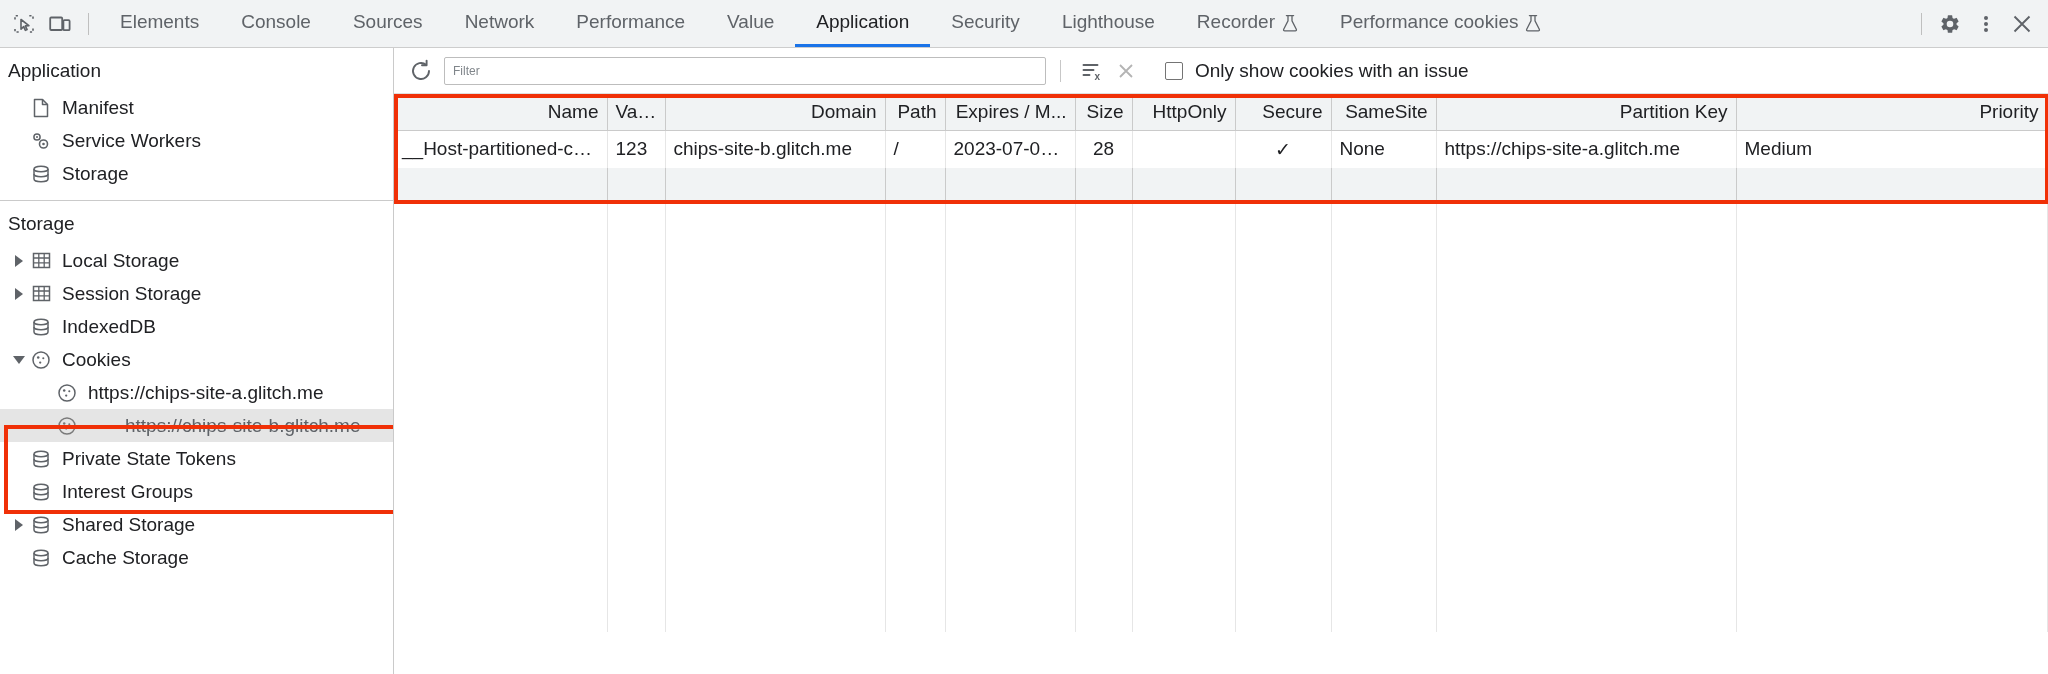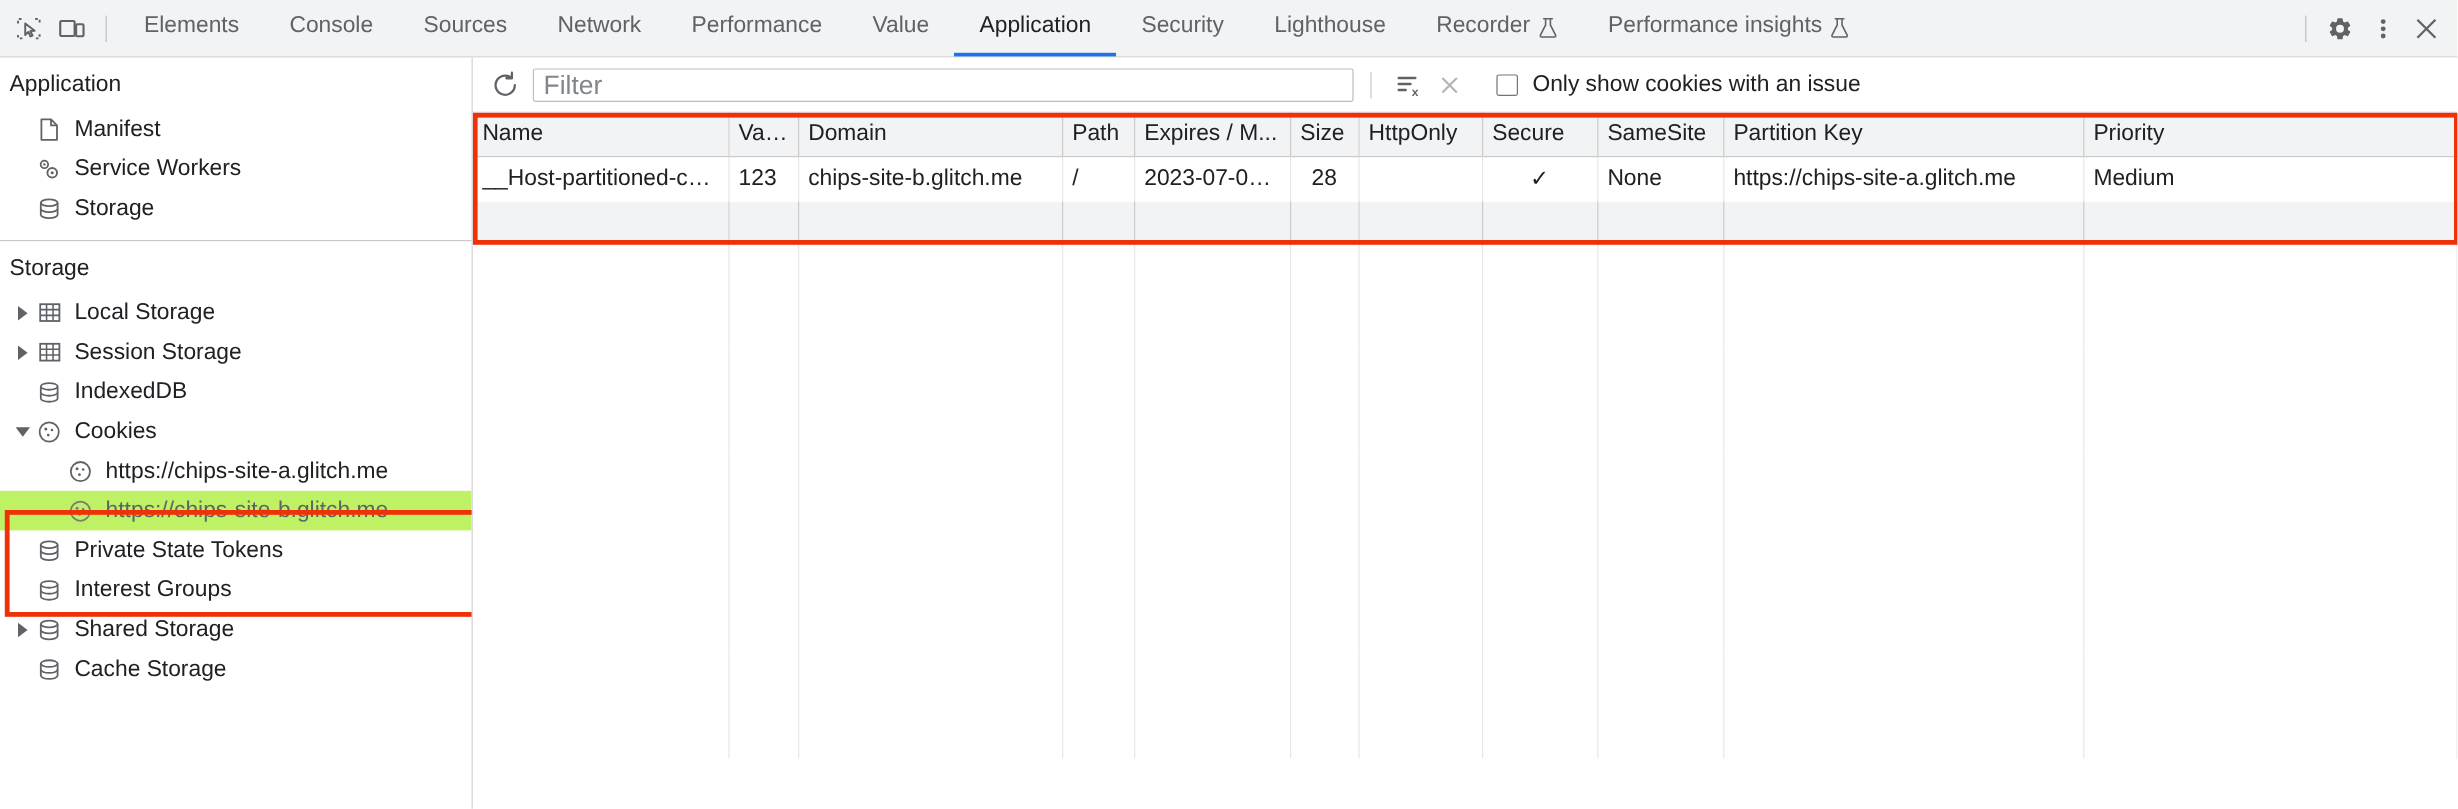--- a/index.html
+++ b/index.html
@@ -99,22 +99,23 @@
     display: flex;
     align-items: center;
     height: 33px;
     padding-left: 10px;
     font-size: 19px;
     color: #202124;
     white-space: nowrap;
     cursor: default;
   }
   .tree-item.selected {
-    background: #bef264;
+    background: #e5e5e5;
     color: #5f6368;
+    gap: 37px;
   }
   .tree-item.depth1 { }
   .tree-item.depth2 { padding-left: 56px; }
   .disclosure {
     width: 18px; height: 18px;
     flex: 0 0 18px;
     display: flex; align-items: center; justify-content: center;
     margin-right: 2px;
   }
   .disclosure.empty { visibility: hidden; }
@@ -155,27 +156,27 @@
     border-bottom: 1px solid #e0e0e0;
   }
   #refresh-btn {
     width: 34px; height: 34px;
     display: flex; align-items: center; justify-content: center;
     flex: 0 0 34px;
     margin-right: 6px;
   }
   #filter-input {
     flex: 0 0 auto;
-    width: 684px;
+    width: 602px;
     height: 28px;
     border: 1px solid #bdbdbd;
     border-radius: 2px;
     background: #fff;
     font-family: "Liberation Sans", sans-serif;
-    font-size: 22px;
+    font-size: 12px;
     color: #202124;
     padding: 0 8px;
     outline: none;
   }
   #filter-input::placeholder { color: #80868b; }
   .fb-sep {
     width: 1px; height: 22px;
     background: #c7c7c7;
     margin: 0 14px;
     flex: 0 0 1px;
@@ -211,21 +212,21 @@
   table.datagrid {
     border-collapse: collapse;
     table-layout: fixed;
     width: 1653px;
     font-size: 19px;
     color: #202124;
   }
   table.datagrid th {
     background: #f1f3f4;
     font-weight: normal;
-    text-align: left;
+    text-align: right;
     height: 36px;
     padding: 0 8px;
     border-right: 1px solid #cacaca;
     border-bottom: 1px solid #cacaca;
     white-space: nowrap;
     overflow: hidden;
     text-overflow: ellipsis;
     cursor: default;
   }
   table.datagrid td {
@@ -314,21 +315,21 @@
     </div>
     <div class="panel-tab">
       <span>Recorder</span>
       <span class="flask">
         <svg width="16" height="18" viewBox="0 0 16 18">
           <path d="M6 1.6v5.2L1.7 15.2c-.4.8.1 1.6 1 1.6h10.6c.9 0 1.4-.8 1-1.6L10 6.8V1.6M4.4 1.6h7.2" fill="none" stroke="#5f6368" stroke-width="1.3" stroke-linecap="round"></path>
         </svg>
       </span>
     </div>
     <div class="panel-tab">
-      <span>Performance insights</span>
+      <span>Performance cookies</span>
       <span class="flask">
         <svg width="16" height="18" viewBox="0 0 16 18">
           <path d="M6 1.6v5.2L1.7 15.2c-.4.8.1 1.6 1 1.6h10.6c.9 0 1.4-.8 1-1.6L10 6.8V1.6M4.4 1.6h7.2" fill="none" stroke="#5f6368" stroke-width="1.3" stroke-linecap="round"></path>
         </svg>
       </span>
     </div>
   </div>
 
   <div id="toolbar-right">
     <div class="tb-sep"></div>

